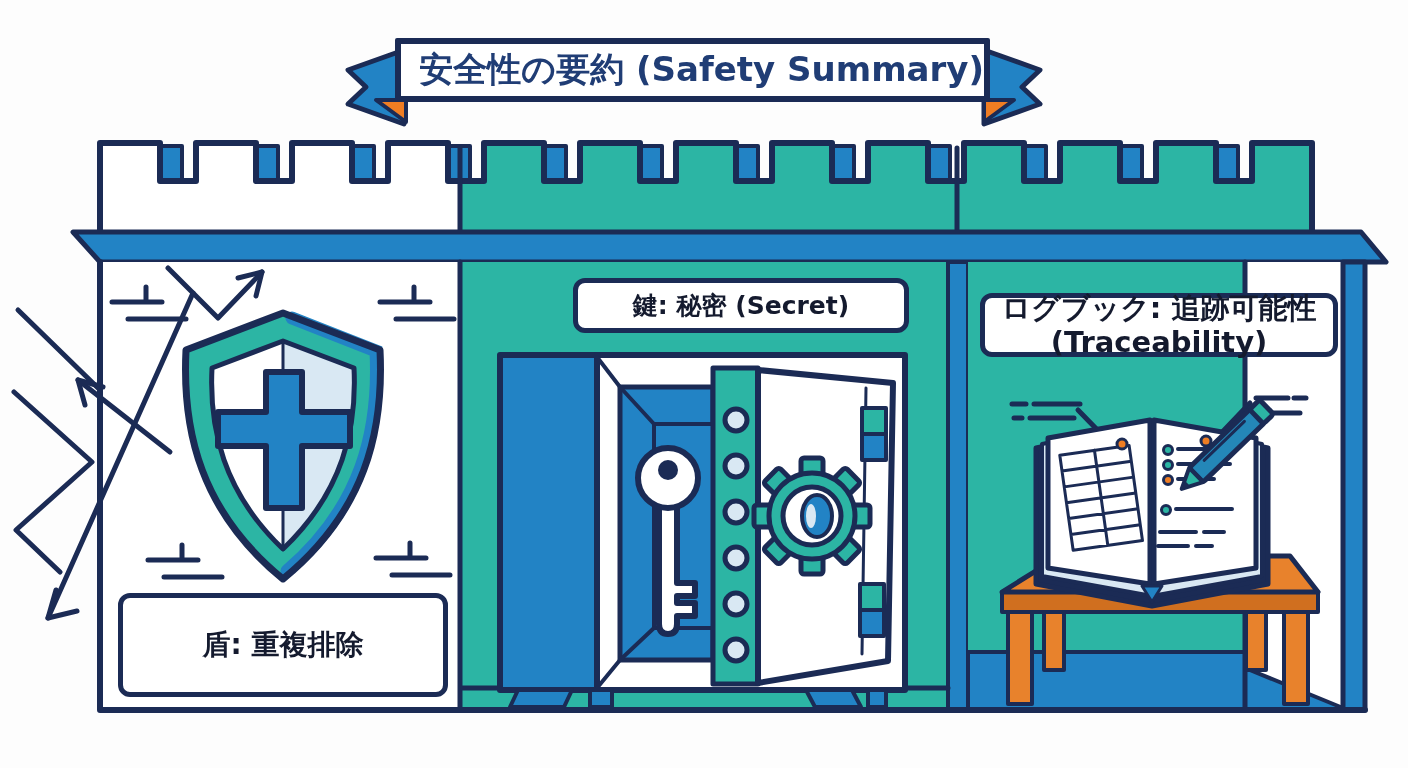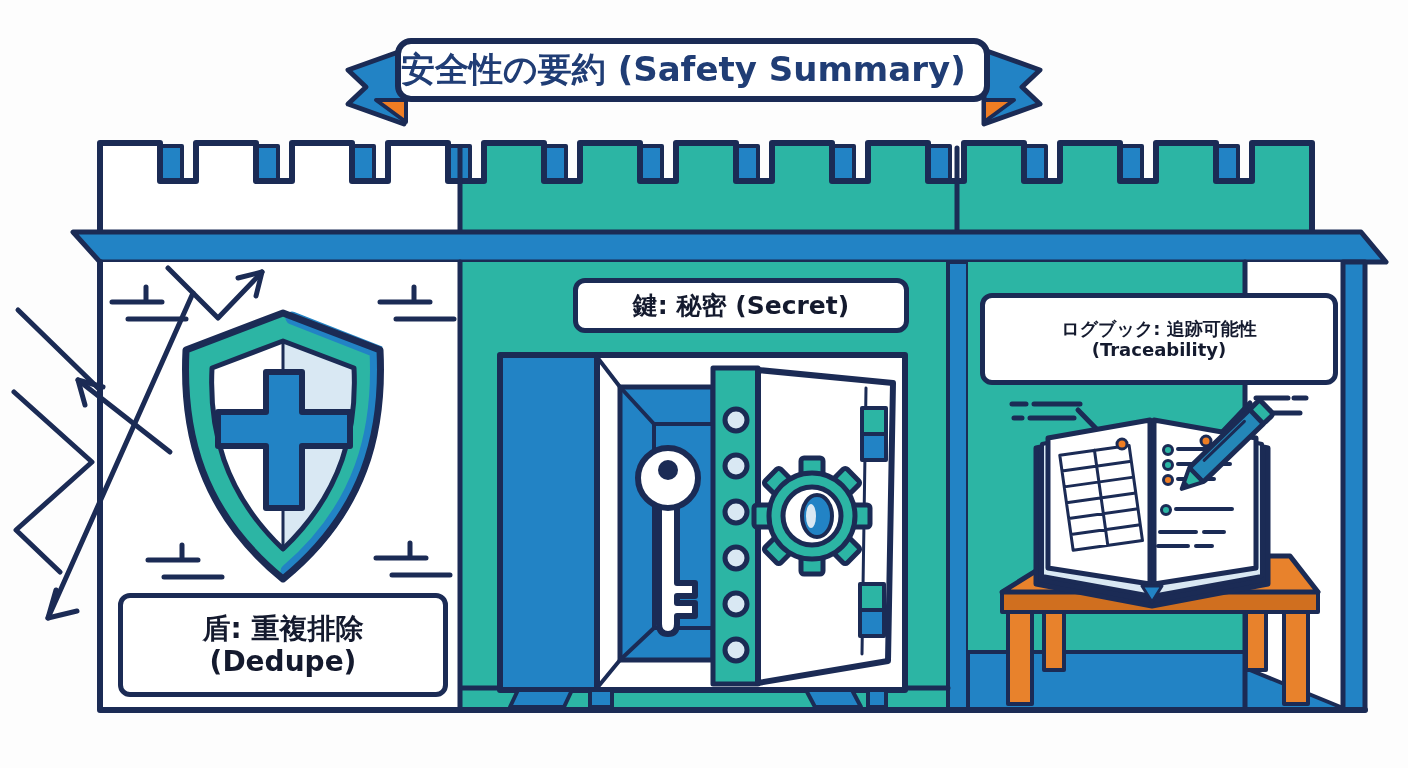--- a/index.html
+++ b/index.html
@@ -15,25 +15,25 @@
   .st{stroke:var(--navy);stroke-linecap:round;stroke-linejoin:round;}
   .fn{fill:none}.fw{fill:#fff}.ft{fill:var(--teal)}.fb{fill:var(--blue)}
   .flb{fill:var(--lightblue)}.fo{fill:var(--orange)}.fod{fill:var(--orangedeep)}
   .fnav{fill:var(--navy)}.fpen{fill:var(--penblue)}.fdo{fill:var(--dotorange)}
   .w3{stroke-width:3}.w4{stroke-width:4}.w5{stroke-width:5}.w6{stroke-width:6}.w7{stroke-width:7}.w13{stroke-width:13}
   
   .labelbox{position:absolute;background:#fff;border:5px solid var(--navy);border-radius:12px;
             display:flex;flex-direction:column;align-items:center;justify-content:center;
             font-weight:bold;color:var(--labeltext);text-align:center;line-height:1.18;box-sizing:border-box;}
   .banner{position:absolute;left:395px;top:38px;width:595px;height:64px;background:#fff;
-          border:6px solid var(--navy);border-radius:16px;display:flex;align-items:center;justify-content:flex-start;
+          border:6px solid var(--navy);border-radius:2px;display:flex;align-items:center;justify-content:flex-end;
           font-size:34px;font-weight:bold;color:var(--bannertext);box-sizing:border-box;}
   .box-dedupe{left:118px;top:593px;width:330px;height:104px;font-size:28px;}
   .box-secret{left:573px;top:278px;width:336px;height:55px;font-size:25px;}
-  .box-trace{left:980px;top:293px;width:358px;height:92px;font-size:18px;justify-content:center;}
+  .box-trace{left:980px;top:293px;width:358px;height:64px;font-size:29px;justify-content:center;}
 </style>
 </head>
 <body>
 
 <div class="stage">
 
 <svg width="1408" height="768" viewBox="0 0 1408 768">
   <defs>
     <clipPath id="cren">
       <path d="M100,232 L100,143 L160,143 L160,181 L196,181 L196,143 L256,143 L256,181 L292,181 L292,143 L352,143 L352,181 L388,181 L388,143 L448,143 L448,181 L484,181 L484,143 L544,143 L544,181 L580,181 L580,143 L640,143 L640,181 L676,181 L676,143 L736,143 L736,181 L772,181 L772,143 L832,143 L832,181 L868,181 L868,143 L928,143 L928,181 L964,181 L964,143 L1024,143 L1024,181 L1060,181 L1060,143 L1120,143 L1120,181 L1156,181 L1156,143 L1216,143 L1216,181 L1252,181 L1252,143 L1312,143 L1312,232 Z"></path>
@@ -218,21 +218,20 @@
     <polygon points="984,100 984,122 1014,100" class="fdo st w4"></polygon>
   </g>
 </svg>
 
 <div class="banner">
   <span>安全性の要約 (Safety Summary)</span>
 </div>
 
 <div class="labelbox box-dedupe">
   <span>盾: 重複排除</span>
-  <span>(Dedupe)</span>
 </div>
 
 <div class="labelbox box-secret">
   <span>鍵: 秘密 (Secret)</span>
 </div>
 
 <div class="labelbox box-trace">
   <span>ログブック: 追跡可能性</span>
   <span>(Traceability)</span>
 </div>

